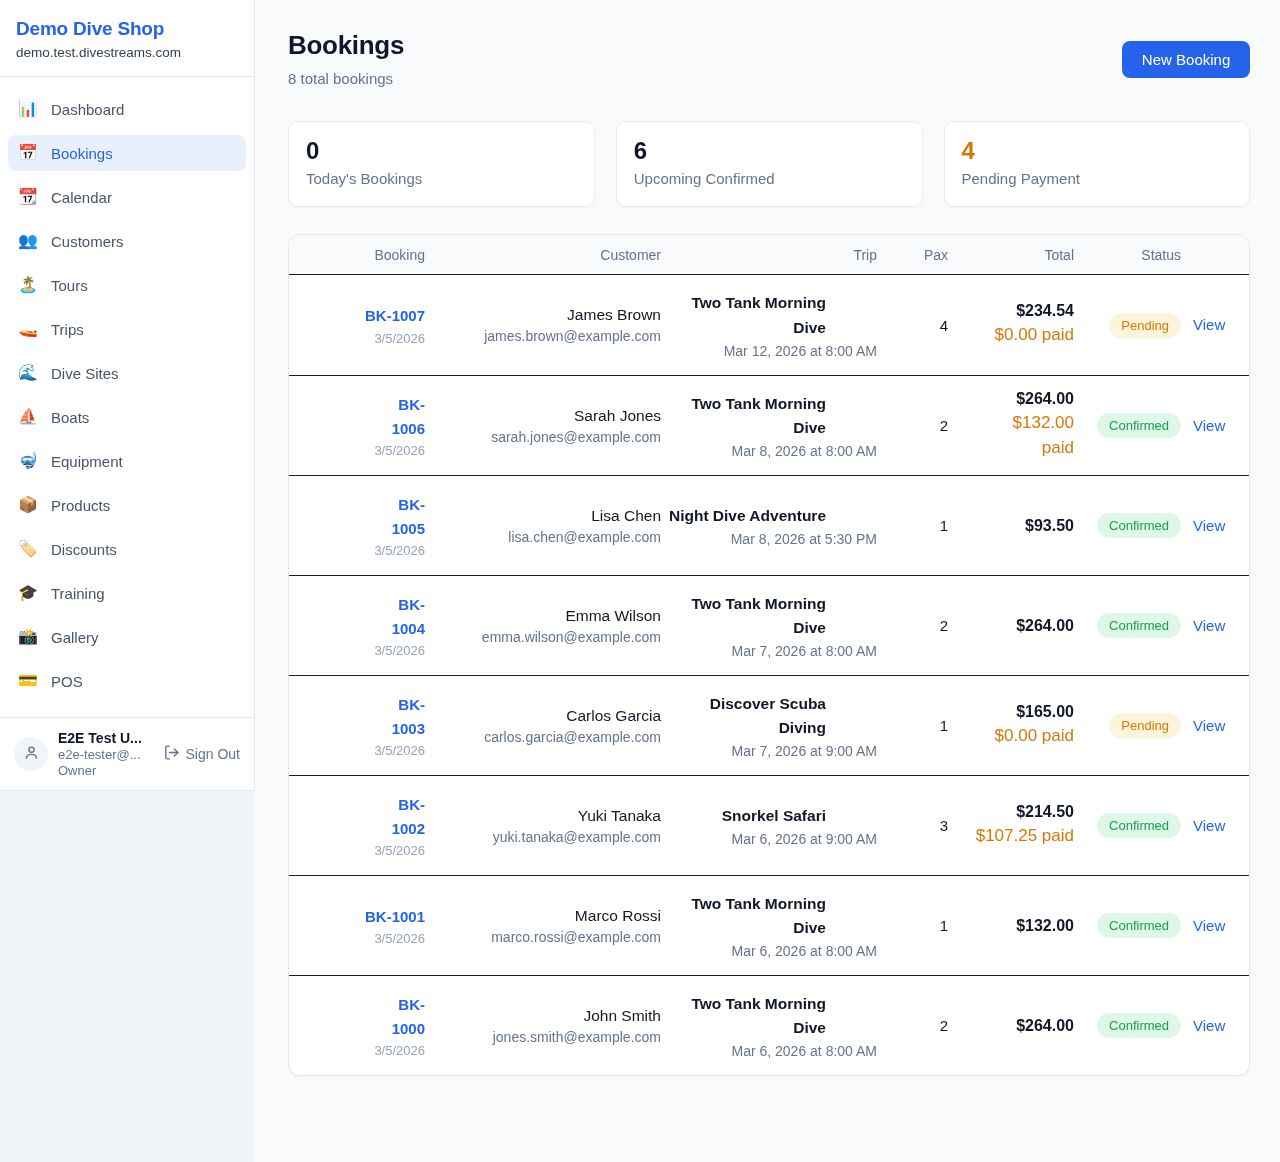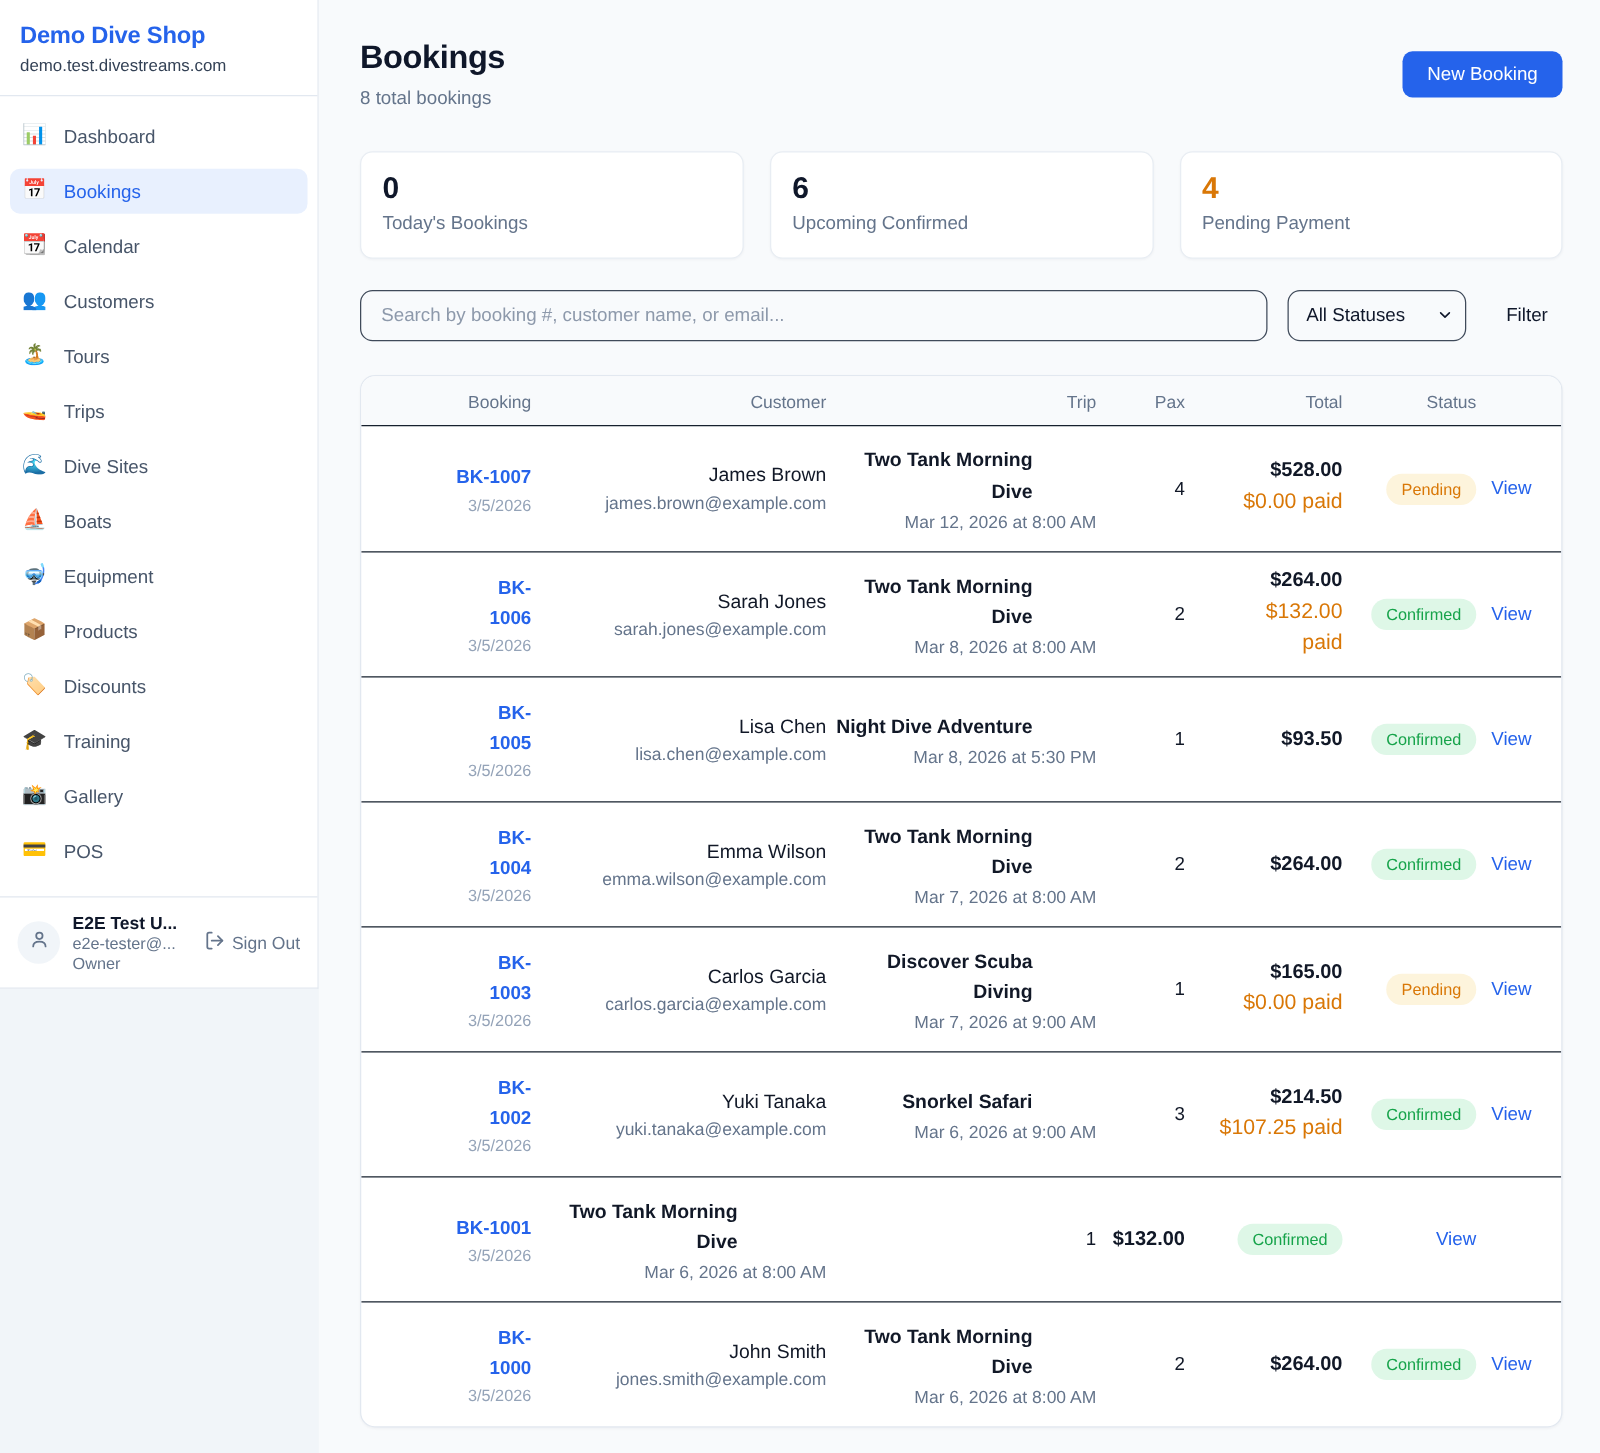--- a/index.html
+++ b/index.html
@@ -250,32 +250,20 @@
       <div class="stat-card">
         <div class="stat-value">6</div>
         <div class="stat-label">Upcoming Confirmed</div>
       </div>
       <div class="stat-card accent-orange">
         <div class="stat-value">4</div>
         <div class="stat-label">Pending Payment</div>
       </div>
     </div>
 
-    <div class="filter-row">
-      <input class="search-input" type="text" placeholder="Search by booking #, customer name, or email..." style="">
-      <div class="select-wrap">
-        <select class="status-select"><option>All Statuses</option></select>
-        <span class="select-chevron">
-          <svg width="14" height="14" viewBox="0 0 24 24" fill="none" stroke="#0f172a" stroke-width="2.2" stroke-linecap="round" stroke-linejoin="round">
-            <path d="M6 9l6 6 6-6"></path>
-          </svg>
-        </span>
-      </div>
-      <button class="filter-btn">Filter</button>
-    </div>
 
     <div class="table-card">
       <div class="thead-row">
           <div class="th">Booking</div>
           <div class="th">Customer</div>
           <div class="th">Trip</div>
           <div class="th">Pax</div>
           <div class="th">Total</div>
           <div class="th">Status</div>
           <div class="th"></div>
@@ -289,21 +277,21 @@
     <div class="cell-customer">
       <div class="cust-name">James Brown</div>
       <div class="cust-email">james.brown@example.com</div>
     </div>
     <div class="cell-trip">
       <div class="trip-name">Two Tank Morning Dive</div>
       <div class="trip-date">Mar 12, 2026 at 8:00 AM</div>
     </div>
     <div class="cell-pax">4</div>
     <div class="cell-total">
-      <div class="total-amt">$528.00</div>
+      <div class="total-amt">$234.54</div>
       <div class="total-paid">$0.00 paid</div>
     </div>
     <div class="cell-status">
       <span class="badge pending">Pending</span>
     </div>
     <div class="cell-view">
       <a class="view-link">View</a>
     </div>
   </div>
 
@@ -441,20 +429,24 @@
     <div class="cell-view">
       <a class="view-link">View</a>
     </div>
   </div>
 
   <div class="trow">
     <div class="cell-booking">
       <a class="bk-link">BK-1001</a>
       <div class="bk-date">3/5/2026</div>
     </div>
+    <div class="cell-customer">
+      <div class="cust-name">Marco Rossi</div>
+      <div class="cust-email">marco.rossi@example.com</div>
+    </div>
     <div class="cell-trip">
       <div class="trip-name">Two Tank Morning Dive</div>
       <div class="trip-date">Mar 6, 2026 at 8:00 AM</div>
     </div>
     <div class="cell-pax">1</div>
     <div class="cell-total">
       <div class="total-amt">$132.00</div>
 
     </div>
     <div class="cell-status">

